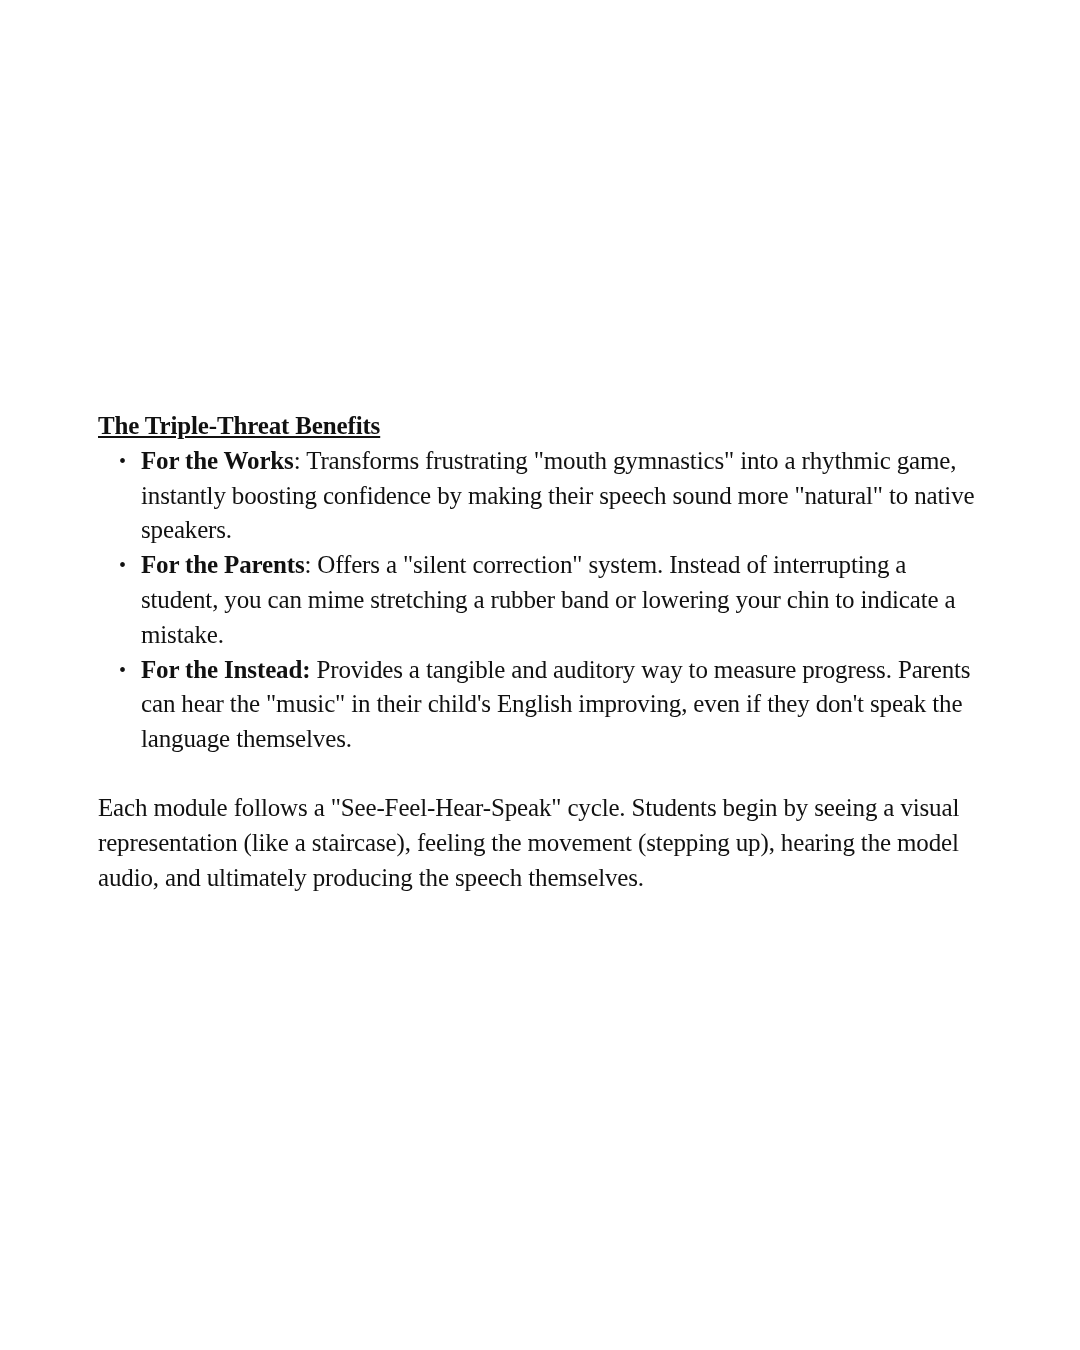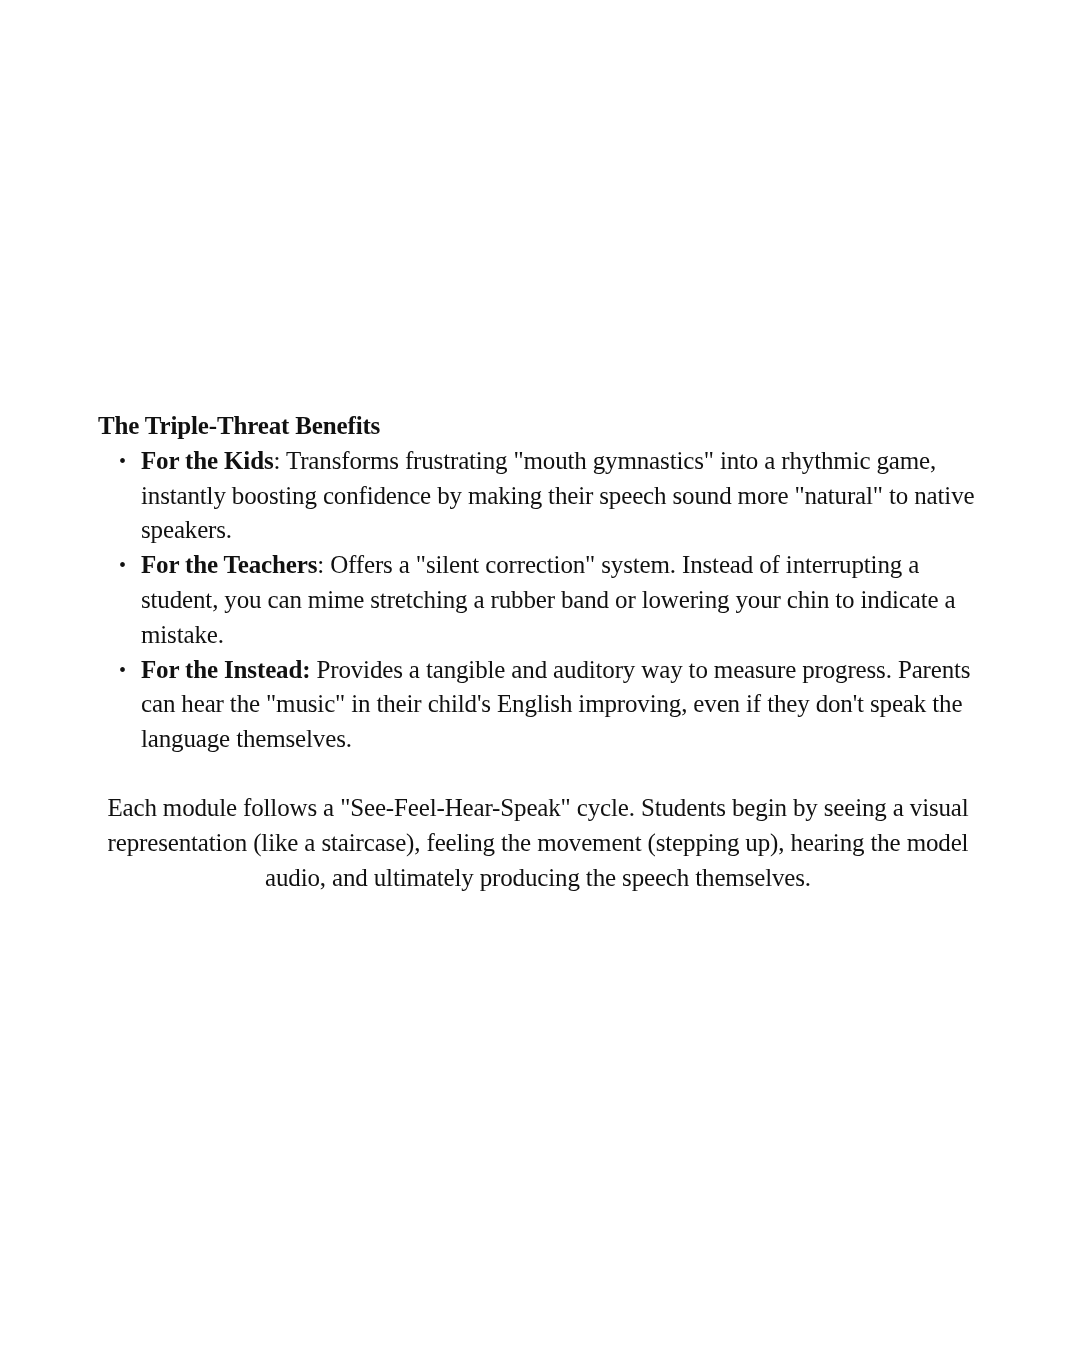--- a/index.html
+++ b/index.html
@@ -21,20 +21,21 @@
       top: 409px;
       width: 880px;
       font-size: 25px;
       line-height: 34.8px;
       letter-spacing: -0.15px;
     }
     .heading {
       font-weight: bold;
       margin: 0;
       font-size: 25px;
+      text-decoration: underline;
     }
     ul.benefits {
       margin: 0;
       padding: 0 0 0 43px;
       list-style: none;
     }
     ul.benefits li {
       position: relative;
     }
     ul.benefits li .bullet {
@@ -44,36 +45,35 @@
       font-size: 20px;
     }
     .bold-lead {
       font-weight: bold;
     }
     .section-gap {
       height: 34px;
     }
     p.body-text {
       margin: 0;
-      text-align: center;
     }
   </style>
 </head>
 <body>
 
 <div class="content">
   <div class="heading">The Triple-Threat Benefits</div>
   <ul class="benefits">
     <li>
       <span class="bullet">•</span>
-      <span class="bold-lead">For the Kids</span><span>:</span><span> Transforms frustrating "mouth gymnastics" into a rhythmic game, instantly boosting confidence by making their speech sound more "natural" to native speakers.</span>
+      <span class="bold-lead">For the Works</span><span>:</span><span> Transforms frustrating "mouth gymnastics" into a rhythmic game, instantly boosting confidence by making their speech sound more "natural" to native speakers.</span>
     </li>
     <li>
       <span class="bullet">•</span>
-      <span class="bold-lead">For the Teachers</span><span>:</span><span> Offers a "silent correction" system. Instead of interrupting a student, you can mime stretching a rubber band or lowering your chin to indicate a mistake.</span>
+      <span class="bold-lead">For the Parents</span><span>:</span><span> Offers a "silent correction" system. Instead of interrupting a student, you can mime stretching a rubber band or lowering your chin to indicate a mistake.</span>
     </li>
     <li>
       <span class="bullet">•</span>
       <span class="bold-lead">For the Instead:</span><span></span><span> Provides a tangible and auditory way to measure progress. Parents can hear the "music" in their child's English improving, even if they don't speak the language themselves.</span>
     </li>
   </ul>
   <div class="section-gap"></div>
   <p class="body-text">Each module follows a "See-Feel-Hear-Speak" cycle. Students begin by seeing a visual representation (like a staircase), feeling the movement (stepping up), hearing the model audio, and ultimately producing the speech themselves.</p>
 </div>
 

